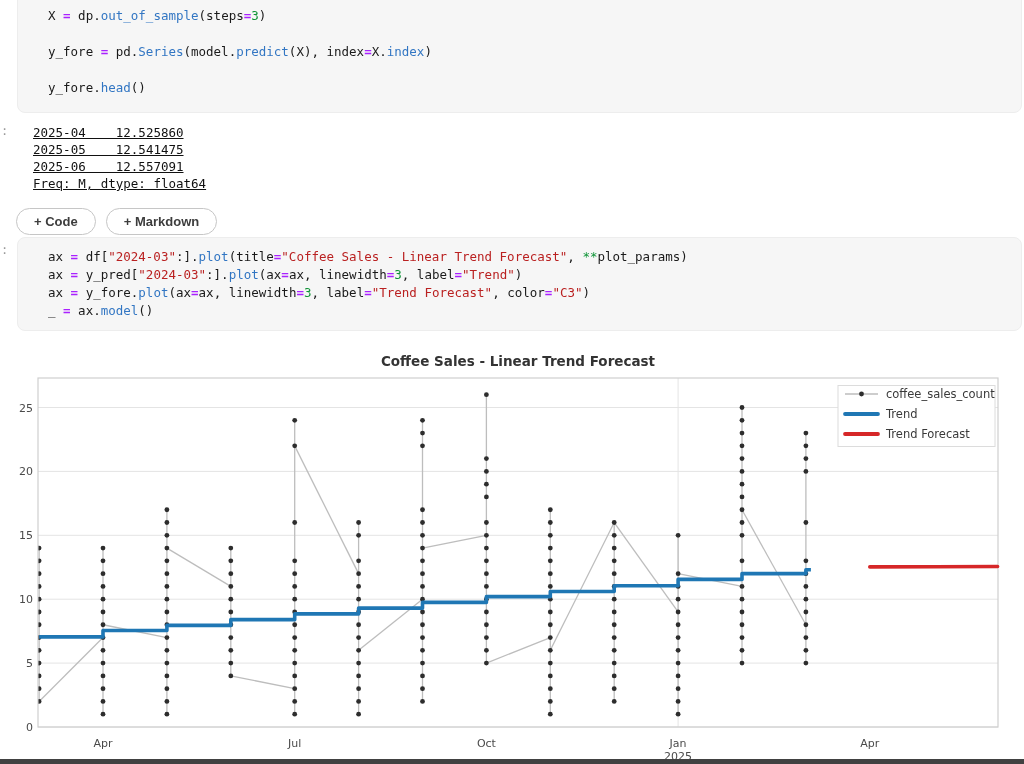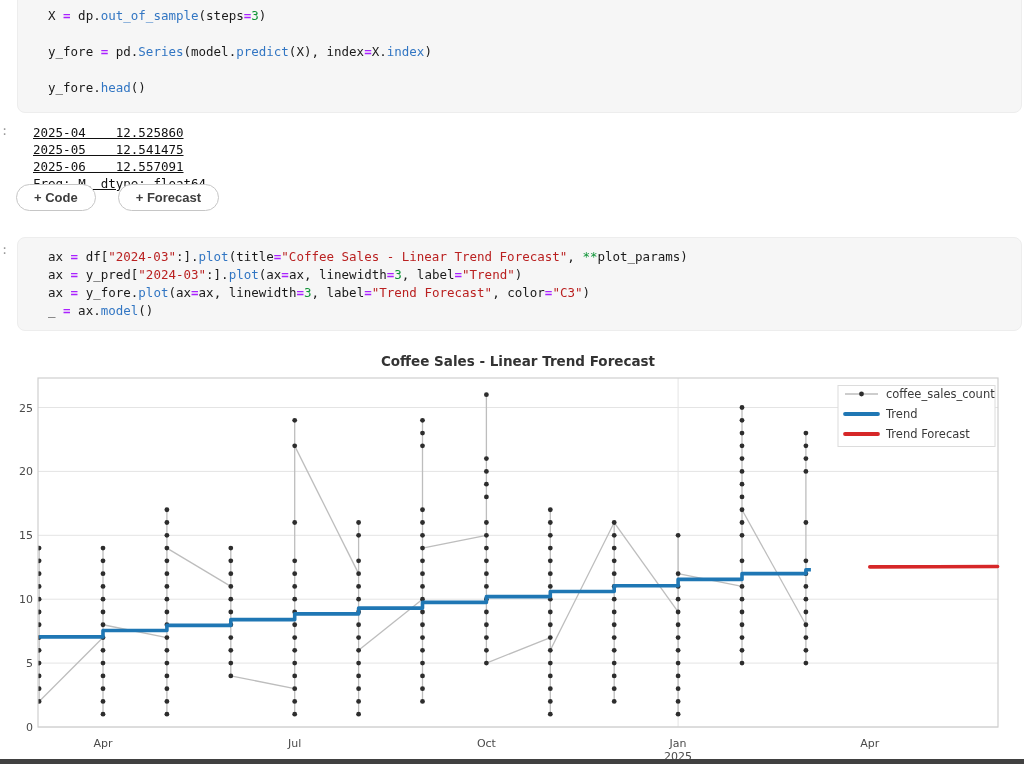--- a/index.html
+++ b/index.html
@@ -16,21 +16,21 @@
   .tk-o{color:#aa22ff;font-weight:600;}
   .tk-f{color:#3276c3;}
   .tk-s{color:#ba2121;}
   .tk-num{color:#0e9336;}
   .tk-n,.tk-p{color:#1a1a1a;}
   pre.output{position:absolute;left:33px;top:124px;margin:0;
              font-family:"DejaVu Sans Mono","Liberation Mono",monospace;
              font-size:12.5px;line-height:17px;color:#111;text-decoration:underline;}
   .prompt-mark{position:absolute;left:1px;width:8px;color:#9a9a9a;
                font-family:"DejaVu Sans Mono",monospace;font-size:12px;}
-  .btn-row{position:absolute;left:16px;top:184px;display:flex;gap:22px;}
+  .btn-row{position:absolute;left:16px;top:208px;display:flex;gap:10px;}
   .nb-btn{height:27px;padding:0 17px;border:1px solid #c6c6c6;border-radius:14px;
           background:#fff;color:#3d3d3d;font-family:"Liberation Sans",sans-serif;
           font-size:13px;font-weight:600;line-height:25px;cursor:pointer;}
   #chart{position:absolute;left:0;top:345px;}
   .bottom-bar{position:absolute;left:0;top:759px;width:1024px;height:5px;background:#414141;}
 </style>
 </head>
 <body>
 
 <div class="screen">
@@ -45,21 +45,21 @@
   </div>
 
   <div class="prompt-mark" style="top:124px;">:</div>
   <pre class="output" id="out1">2025-04    12.525860
 2025-05    12.541475
 2025-06    12.557091
 Freq: M, dtype: float64</pre>
 
   <div class="btn-row">
     <button class="nb-btn">+ Code</button>
-    <button class="nb-btn">+ Forecast</button>
+    <button class="nb-btn">+ Markdown</button>
   </div>
 
   <div class="prompt-mark" style="top:243px;">:</div>
   <div class="code-cell cell2">
     <pre class="code" id="code2"><span class="tk-n">ax </span><span class="tk-o">=</span><span class="tk-n"> df</span><span class="tk-p">[</span><span class="tk-s">"2024-03"</span><span class="tk-p">:].</span><span class="tk-f">plot</span><span class="tk-p">(</span><span class="tk-n">title</span><span class="tk-o">=</span><span class="tk-s">"Coffee Sales - Linear Trend Forecast"</span><span class="tk-p">, </span><span class="tk-num">**</span><span class="tk-n">plot_params</span><span class="tk-p">)</span>
 <span class="tk-n">ax </span><span class="tk-o">=</span><span class="tk-n"> y_pred</span><span class="tk-p">[</span><span class="tk-s">"2024-03"</span><span class="tk-p">:].</span><span class="tk-f">plot</span><span class="tk-p">(</span><span class="tk-n">ax</span><span class="tk-o">=</span><span class="tk-n">ax</span><span class="tk-p">, </span><span class="tk-n">linewidth</span><span class="tk-o">=</span><span class="tk-num">3</span><span class="tk-p">, </span><span class="tk-n">label</span><span class="tk-o">=</span><span class="tk-s">"Trend"</span><span class="tk-p">)</span>
 <span class="tk-n">ax </span><span class="tk-o">=</span><span class="tk-n"> y_fore.</span><span class="tk-f">plot</span><span class="tk-p">(</span><span class="tk-n">ax</span><span class="tk-o">=</span><span class="tk-n">ax</span><span class="tk-p">, </span><span class="tk-n">linewidth</span><span class="tk-o">=</span><span class="tk-num">3</span><span class="tk-p">, </span><span class="tk-n">label</span><span class="tk-o">=</span><span class="tk-s">"Trend Forecast"</span><span class="tk-p">, </span><span class="tk-n">color</span><span class="tk-o">=</span><span class="tk-s">"C3"</span><span class="tk-p">)</span>
 <span class="tk-n">_ </span><span class="tk-o">=</span><span class="tk-n"> ax.</span><span class="tk-f">model</span><span class="tk-p">()</span>
 </pre>
   </div>

